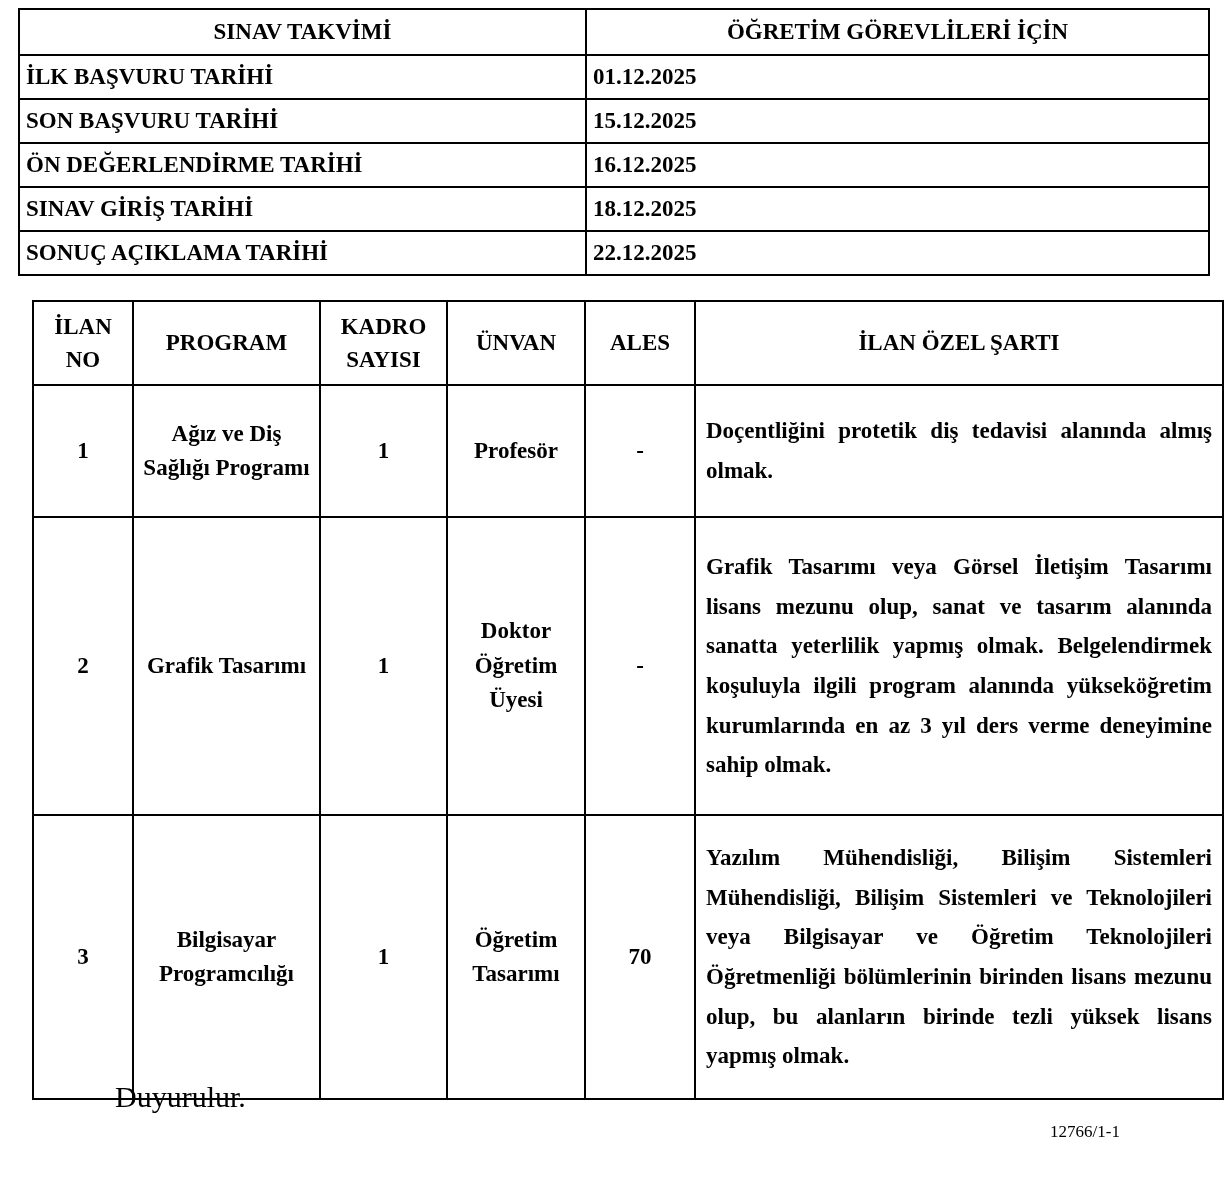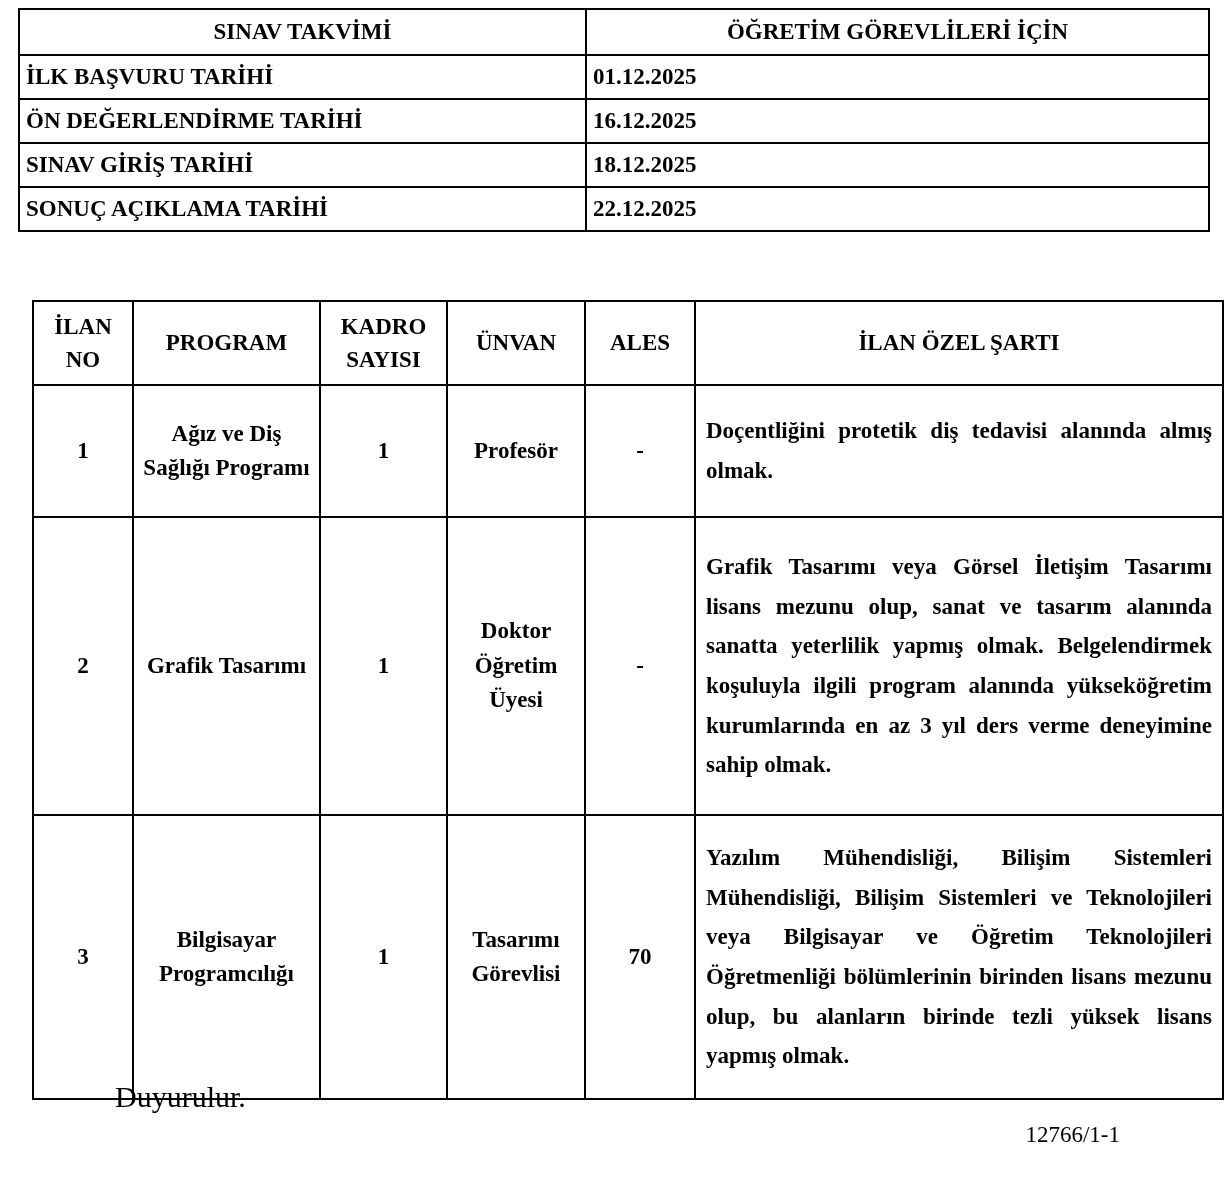--- a/index.html
+++ b/index.html
@@ -84,41 +84,45 @@
   .closing-line {
     position: absolute;
     top: 1080px;
     left: 115px;
     font-size: 30px;
   }
   .reference-number {
     position: absolute;
     top: 1122px;
     right: 106px;
-    font-size: 23px;
+    font-size: 17px;
   }
 </style>
 </head>
 <body>
 
 <div class="page">
 
   <table class="schedule-table">
     <colgroup>
       <col class="col-sched-label">
       <col class="col-sched-value">
     </colgroup>
     <tbody>
         <tr>
       <th>SINAV TAKVİMİ</th>
       <th>ÖĞRETİM GÖREVLİLERİ İÇİN</th>
     </tr>
     <tr>
       <td>İLK BAŞVURU TARİHİ</td>
       <td>01.12.2025</td>
+    </tr>
+    <tr>
+      <td>SON BAŞVURU TARİHİ</td>
+      <td>15.12.2025</td>
     </tr>
     <tr>
       <td>ÖN DEĞERLENDİRME TARİHİ</td>
       <td>16.12.2025</td>
     </tr>
     <tr>
       <td>SINAV GİRİŞ TARİHİ</td>
       <td>18.12.2025</td>
     </tr>
     <tr>
@@ -159,21 +163,21 @@
       <td>Grafik Tasarımı</td>
       <td>1</td>
       <td>Doktor Öğretim Üyesi</td>
       <td>-</td>
       <td class="sart-cell">Grafik Tasarımı veya Görsel İletişim Tasarımı lisans mezunu olup, sanat ve tasarım alanında sanatta yeterlilik yapmış olmak. Belgelendirmek koşuluyla ilgili program alanında yükseköğretim kurumlarında en az 3 yıl ders verme deneyimine sahip olmak.</td>
     </tr>
     <tr class="row-3">
       <td>3</td>
       <td>Bilgisayar Programcılığı</td>
       <td>1</td>
-      <td>Tasarımı Görevlisi</td>
+      <td>Öğretim Tasarımı</td>
       <td>70</td>
       <td class="sart-cell">Yazılım Mühendisliği, Bilişim Sistemleri Mühendisliği, Bilişim Sistemleri ve Teknolojileri veya Bilgisayar ve Öğretim Teknolojileri Öğretmenliği bölümlerinin birinden lisans mezunu olup, bu alanların birinde tezli yüksek lisans yapmış olmak.</td>
     </tr>
   </tbody>
     </table>
 
   <div class="closing-line">Duyurulur.</div>
   <div class="reference-number">12766/1-1</div>
 
 </div>

